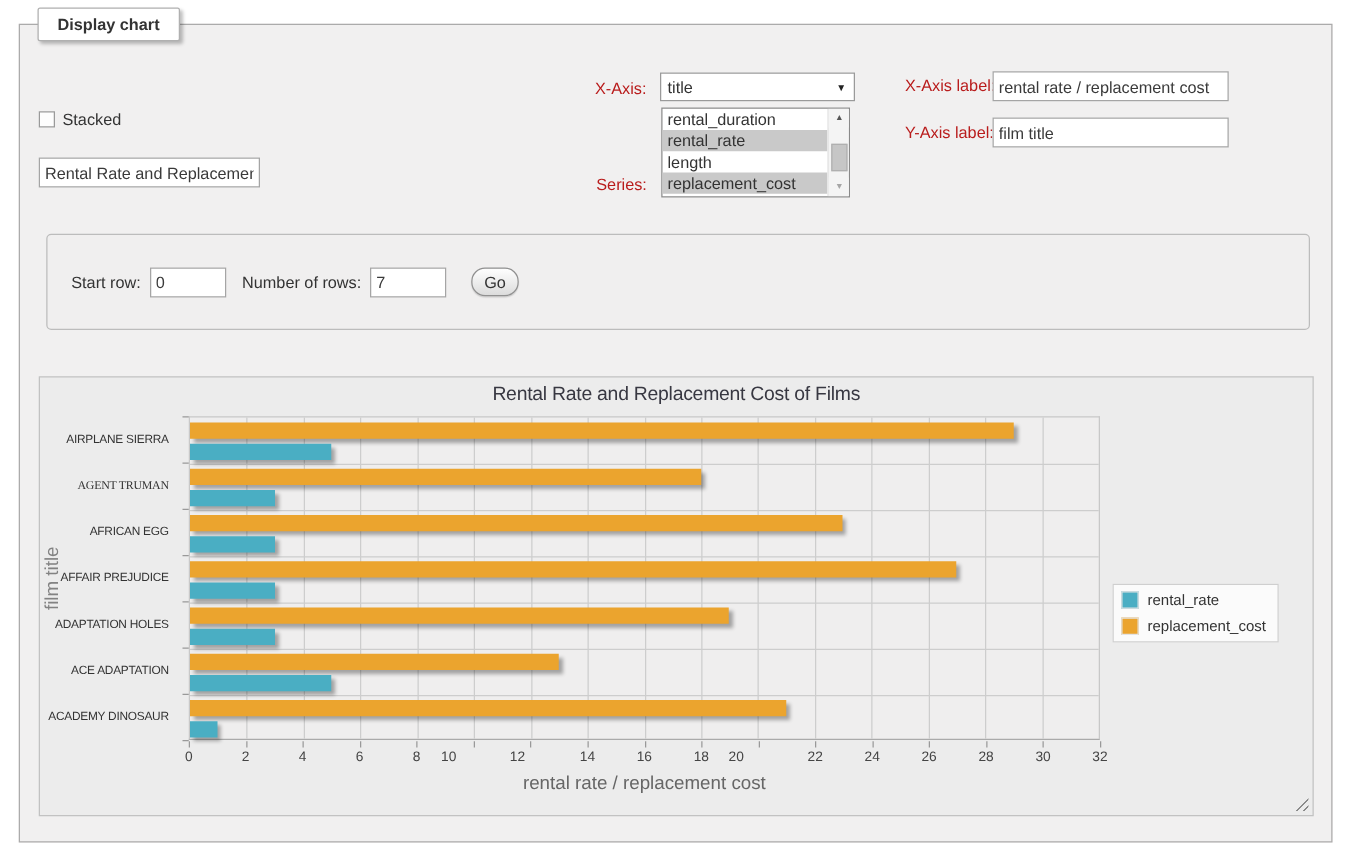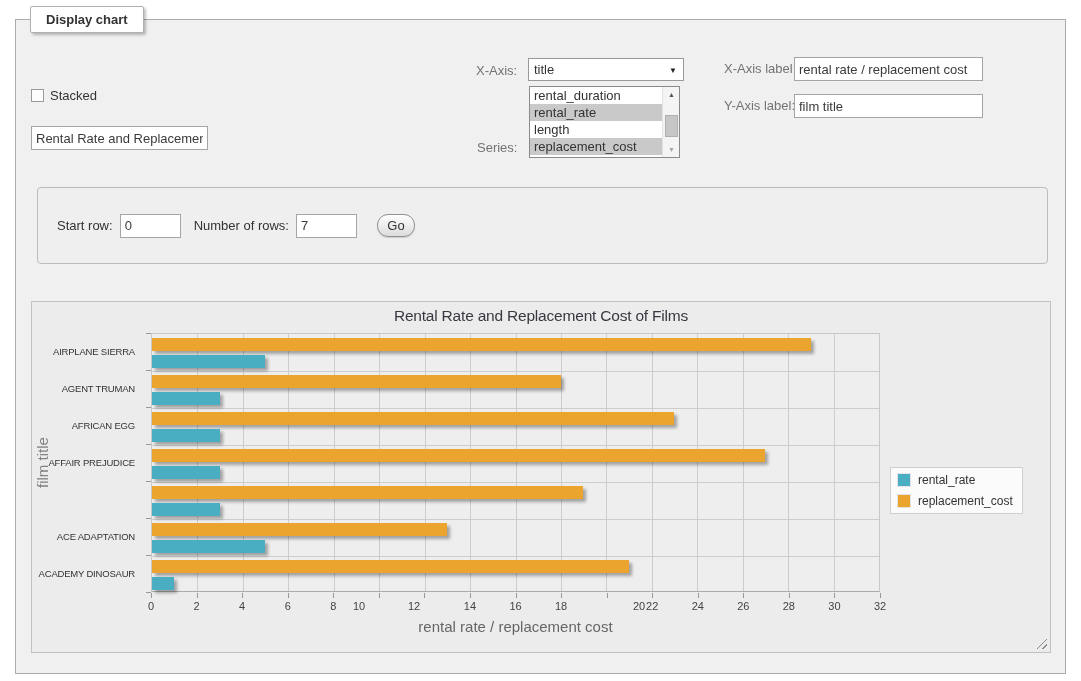--- a/index.html
+++ b/index.html
@@ -18,21 +18,21 @@
   .radio-row { position:absolute; left:15px; top:36px; display:flex; align-items:center; gap:13px; font-size:13px; }
   .radio-item { display:inline-flex; align-items:center; gap:5px; cursor:default; }
   .radio { width:13px; height:13px; border-radius:50%; border:1px solid #808080; background:#fdfdfd; position:relative; }
   .radio.on::after { content:""; position:absolute; left:3px; top:3px; width:5px; height:5px; border-radius:50%; background:#3b3b3b; }
   .check-row { position:absolute; left:15px; top:68px; display:flex; align-items:center; gap:6px; font-size:13px; }
   .checkbox { width:13px; height:13px; border:1px solid #9a9a9a; background:#fdfdfd; }
   input[type="text"] { border:1px solid #a5a5a5; background:#fff; font-family:"Liberation Sans",sans-serif;
                        font-size:13px; color:#3a3a3a; padding:0 4px; height:24px; }
   .title-input { position:absolute; left:15px; top:106px; width:177px; }
 
-  .lbl { position:absolute; font-size:13px; color:#737373; white-space:nowrap; }
+  .lbl { position:absolute; font-size:13px; color:#b91c1c; white-space:nowrap; }
   .lbl-xaxis  { left:460px; top:43px; }
   .lbl-series { left:461px; top:120px; }
   .lbl-xlabel { left:708px; top:41px; }
   .lbl-ylabel { left:708px; top:78px; }
 
   .selectbox { position:absolute; left:512px; top:38px; width:156px; height:23px; background:#fff;
                border:1px solid #9a9a9a; font-size:13px; display:flex; align-items:center;
                padding:0 18px 0 5px; }
   .selectbox .arrow { position:absolute; right:6px; top:8px; font-size:8px; color:#222; line-height:8px; }
 
@@ -136,23 +136,24 @@
       <span class="lbl2 ml">Number of rows:</span>
       <input type="text" value="7" style="">
       <div class="go-btn">Go</div>
     </div>
 
     <div class="chart-box">
       <div class="chart-title">Rental Rate and Replacement Cost of Films</div>
       <div class="yaxis-title">film title</div>
       <div class="ycats" id="ycats">
           <div class="ycat" style="top: 0px; height: 37px;">AIRPLANE SIERRA</div>
-          <div class="ycat" style="top: 37px; height: 37px;">AGENT TRUMAN</div>
+          <div class="ycat" style="top: 37px; height: 37px; font-family: Liberation Serif, serif;">AGENT TRUMAN</div>
           <div class="ycat" style="top: 74px; height: 37px;">AFRICAN EGG</div>
           <div class="ycat" style="top: 111px; height: 37px;">AFFAIR PREJUDICE</div>
+          <div class="ycat" style="top: 148px; height: 37px;">ADAPTATION HOLES</div>
           <div class="ycat" style="top: 185px; height: 37px;">ACE ADAPTATION</div>
           <div class="ycat" style="top: 222px; height: 37px;">ACADEMY DINOSAUR</div>
         </div>
       <div class="plot" id="plot">
           <div class="vgrid" style="left: 6.25%;"></div>
           <div class="vgrid" style="left: 12.5%;"></div>
           <div class="vgrid" style="left: 18.75%;"></div>
           <div class="vgrid" style="left: 25%;"></div>
           <div class="vgrid" style="left: 31.25%;"></div>
           <div class="vgrid" style="left: 37.5%;"></div>
@@ -223,21 +224,21 @@
           <div class="xtick-label" style="left: 327px;">10</div>
           <div class="xtick" style="left: 392.375px;"></div>
           <div class="xtick-label" style="left: 382px;">12</div>
           <div class="xtick" style="left: 437.938px;"></div>
           <div class="xtick-label" style="left: 437.938px;">14</div>
           <div class="xtick" style="left: 483.5px;"></div>
           <div class="xtick-label" style="left: 483.5px;">16</div>
           <div class="xtick" style="left: 529.062px;"></div>
           <div class="xtick-label" style="left: 529.062px;">18</div>
           <div class="xtick" style="left: 574.625px;"></div>
-          <div class="xtick-label" style="left: 607px;">20</div>
+          <div class="xtick-label" style="left: 557px;">20</div>
           <div class="xtick" style="left: 620.188px;"></div>
           <div class="xtick-label" style="left: 620.188px;">22</div>
           <div class="xtick" style="left: 665.75px;"></div>
           <div class="xtick-label" style="left: 665.75px;">24</div>
           <div class="xtick" style="left: 711.312px;"></div>
           <div class="xtick-label" style="left: 711.312px;">26</div>
           <div class="xtick" style="left: 756.875px;"></div>
           <div class="xtick-label" style="left: 756.875px;">28</div>
           <div class="xtick" style="left: 802.438px;"></div>
           <div class="xtick-label" style="left: 802.438px;">30</div>

